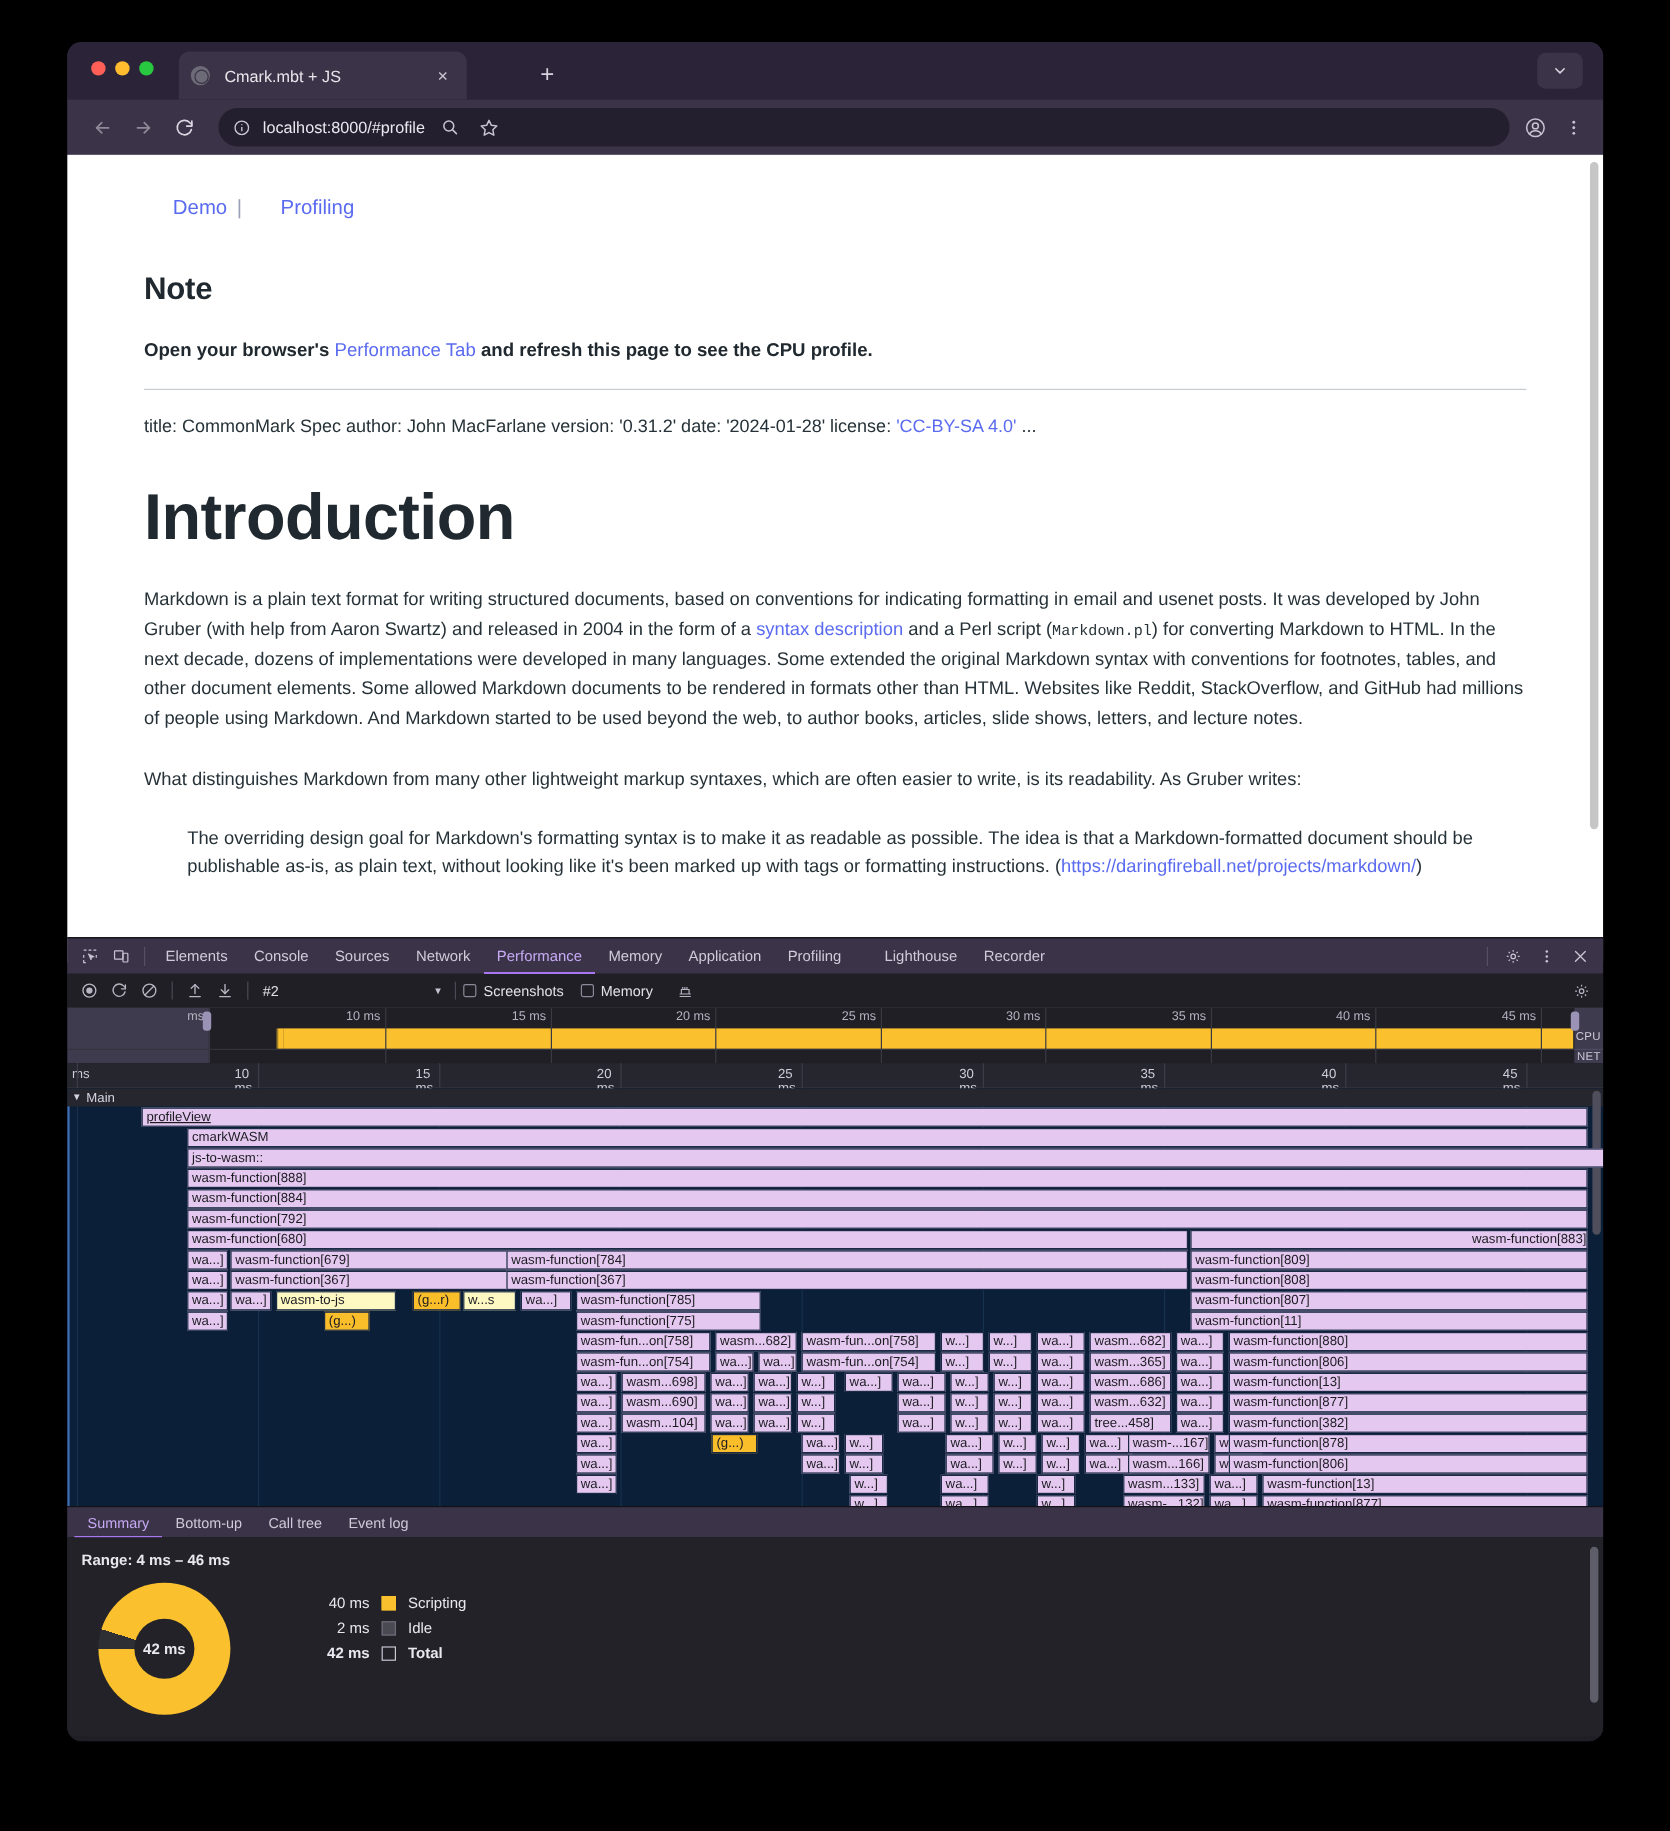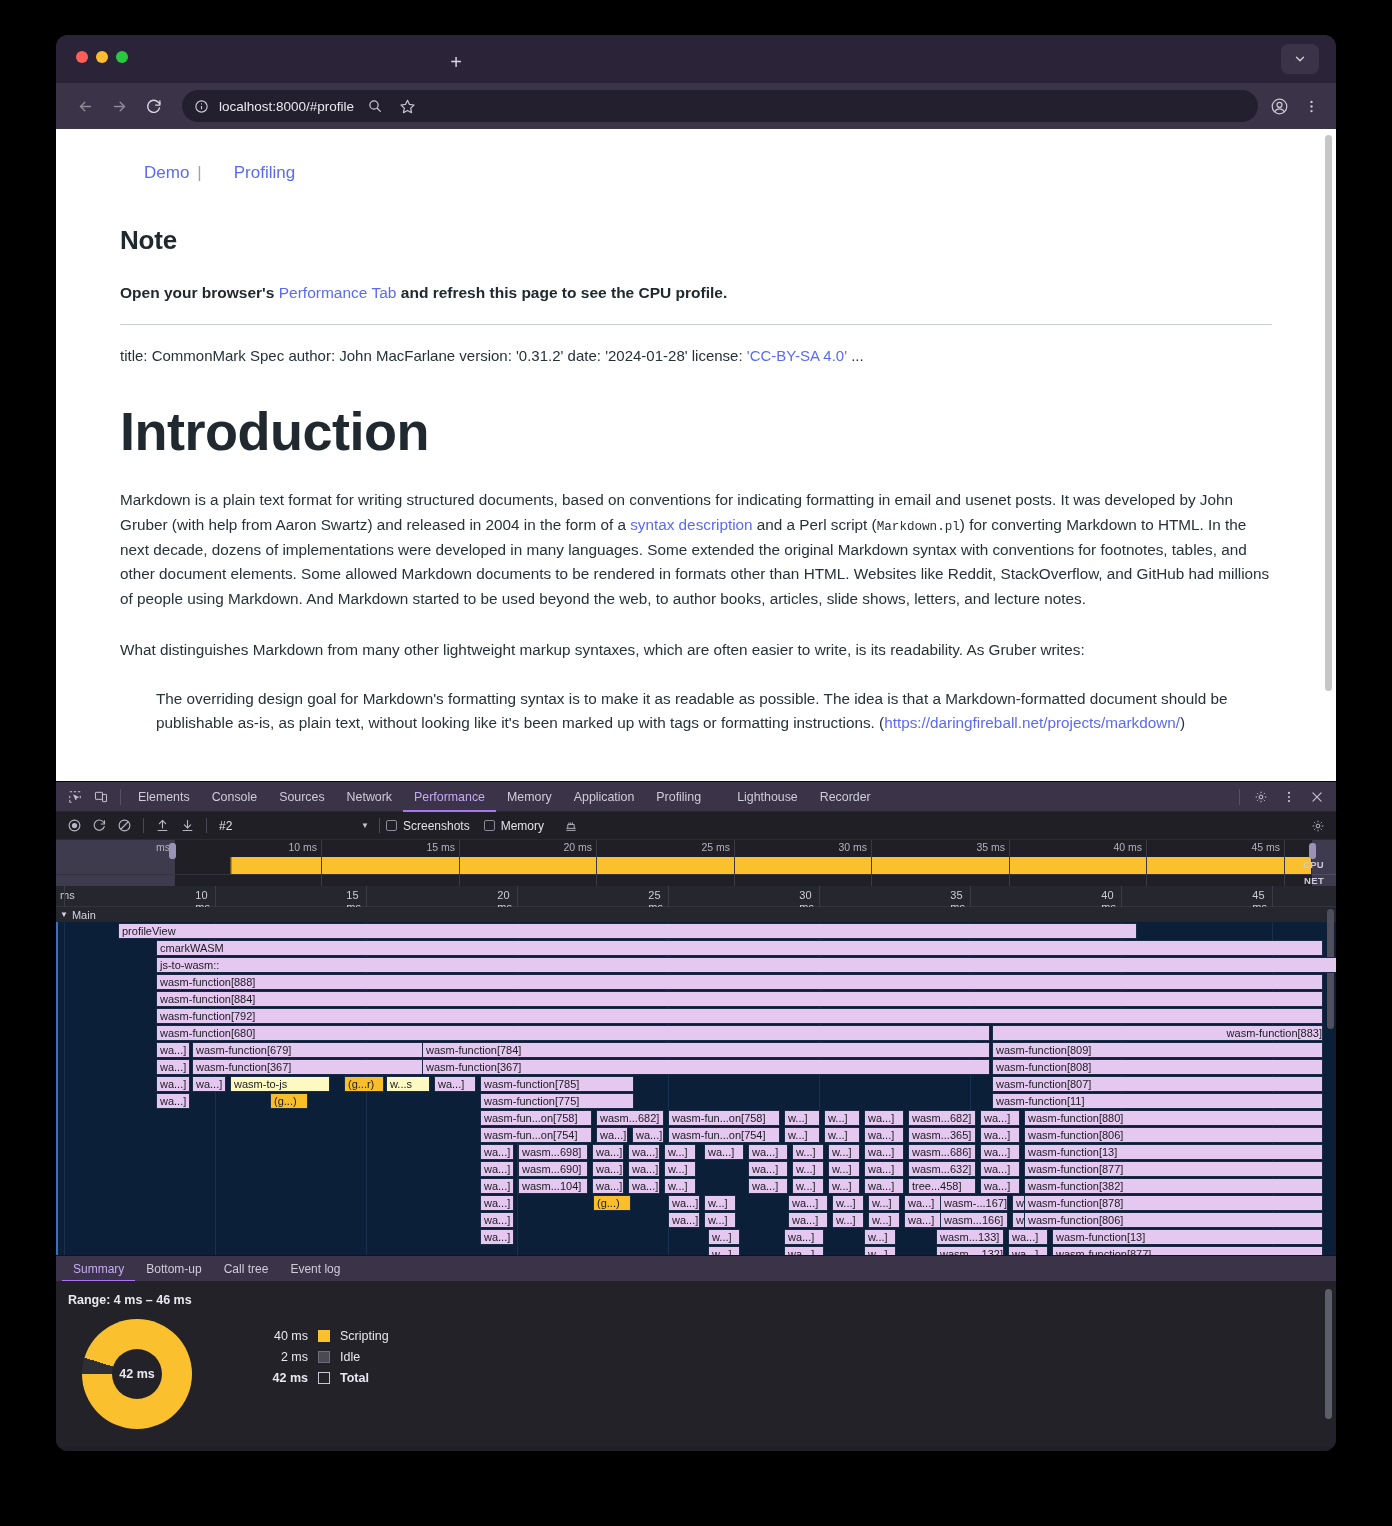--- a/index.html
+++ b/index.html
@@ -206,21 +206,21 @@
   
   .dt-overview { position:relative; height: 46px; background:#1f1f25; overflow:hidden; }
   .ov-tick { position:absolute; top:0; height:46px; border-left:1px solid #3a3a44; }
   .ov-tick span { position:absolute; right:5px; top:1px; font-size:10.5px; color:#b5b2c0; white-space:nowrap; }
   .ov-dim { position:absolute; top:0; bottom:0; background:rgba(140,125,180,.30); }
   .ov-cpu-band { position:absolute; left:0; right:0; top:17px; height:17px; }
   .ov-net-band { position:absolute; left:0; right:0; top:34px; height:12px; border-top:1px solid #34343e; }
   .ov-cpu-fill { position:absolute; top:0; height:17px; background:#fbc02d; }
   .ov-cpu-ramp { position:absolute; top:0; height:17px; width:8px;
       background: linear-gradient(to right, transparent 0 20%, #fbc02d 55% 100%); }
-  .ov-tag { position:absolute; right:12px; font-size:9.5px; font-weight:700; color:#cdc9d8; letter-spacing:.3px;margin-left:31px; }
+  .ov-tag { position:absolute; right:2px; font-size:9.5px; font-weight:400; color:#cdc9d8; letter-spacing:.3px;margin-left:31px; }
   .ov-handle { position:absolute; top:3px; width:7px; height:16px; border-radius:3px; background:#9b93b5; }
 
   
   .fc-ruler { position:relative; height:21px; background:#26262e; border-bottom:1px solid #34343d; }
   .fc-ruler .t { position:absolute; top:0; height:21px; border-left:1px solid #3c3c47; }
   .fc-ruler .t span { position:absolute; right:6px; top:3px; font-size:11px; color:#cfccd8; }
   .fc-ruler .t0 { position:absolute; left:4px; top:3px; font-size:11px; color:#cfccd8; }
 
   
   .fc { position:relative; height: 348px; background:#0b2038; overflow:hidden; }
@@ -301,20 +301,25 @@
 
 <div id="browser-window">
 
   <div class="tabstrip">
     <div class="traffic">
       <span class="dot red"></span>
       <span class="dot yellow"></span>
       <span class="dot green"></span>
     </div>
 
+    <div class="tab">
+      <span class="tab-favicon"></span>
+      <span class="tab-title">Cmark.mbt + JS</span>
+      <span class="tab-close">×</span>
+    </div>
 
     <div class="newtab">+</div>
 
     <div class="tabstrip-chevron">
       <svg width="14" height="14" viewBox="0 0 24 24" fill="none" stroke="#d6d3df" stroke-width="2.2" stroke-linecap="round" stroke-linejoin="round">
           <polyline points="6 9 12 15 18 9"></polyline>
         </svg>
     </div>
   </div>
 
@@ -607,21 +612,21 @@
       <div class="fc-grid" style="left:914px;"></div>
       <div class="fc-grid" style="left:1065px;"></div>
       <div class="fc-grid" style="left:1216px;"></div>
 
       <div class="fc-trackhdr">
         <span class="caret">▼</span>
         <span>Main</span>
       </div>
       <div class="fc-leftbar"></div>
       <div class="fc-scroll-thumb"></div>
-    <div class="frame" style="left: 62px; width: 1019px; top: 16px;">profileView</div>
+    <div class="frame" style="left: 62px; width: 1205px; top: 16px; text-decoration: underline;">profileView</div>
         <div class="frame" style="left: 100px; width: 1167px; top: 33px;">cmarkWASM</div>
         <div class="frame" style="left: 100px; width: 1267px; top: 50px;">js-to-wasm::</div>
         <div class="frame" style="left: 100px; width: 1167px; top: 67px;">wasm-function[888]</div>
         <div class="frame" style="left: 100px; width: 1167px; top: 84px;">wasm-function[884]</div>
         <div class="frame" style="left: 100px; width: 1167px; top: 101px;">wasm-function[792]</div>
         <div class="frame" style="left: 100px; width: 834px; top: 118px;">wasm-function[680]</div>
         <div class="frame" style="left: 936px; width: 331px; top: 118px; text-align: right;">wasm-function[883]</div>
         <div class="frame" style="left: 100px; width: 34px; top: 135px;">wa...]</div>
         <div class="frame" style="left: 136px; width: 250px; top: 135px;">wasm-function[679]</div>
         <div class="frame" style="left: 366px; width: 568px; top: 135px;">wasm-function[784]</div>

